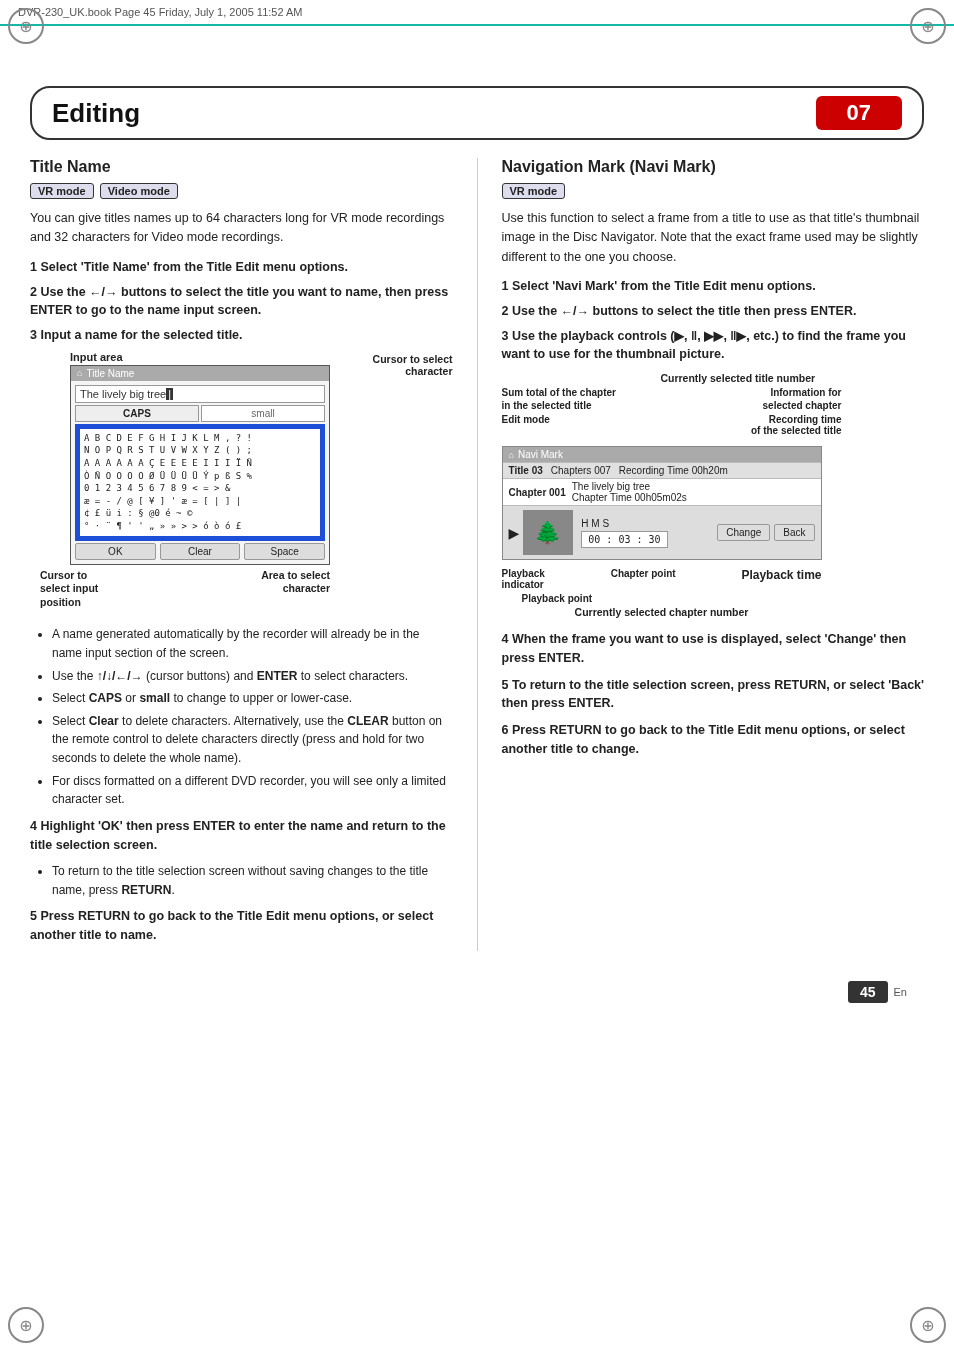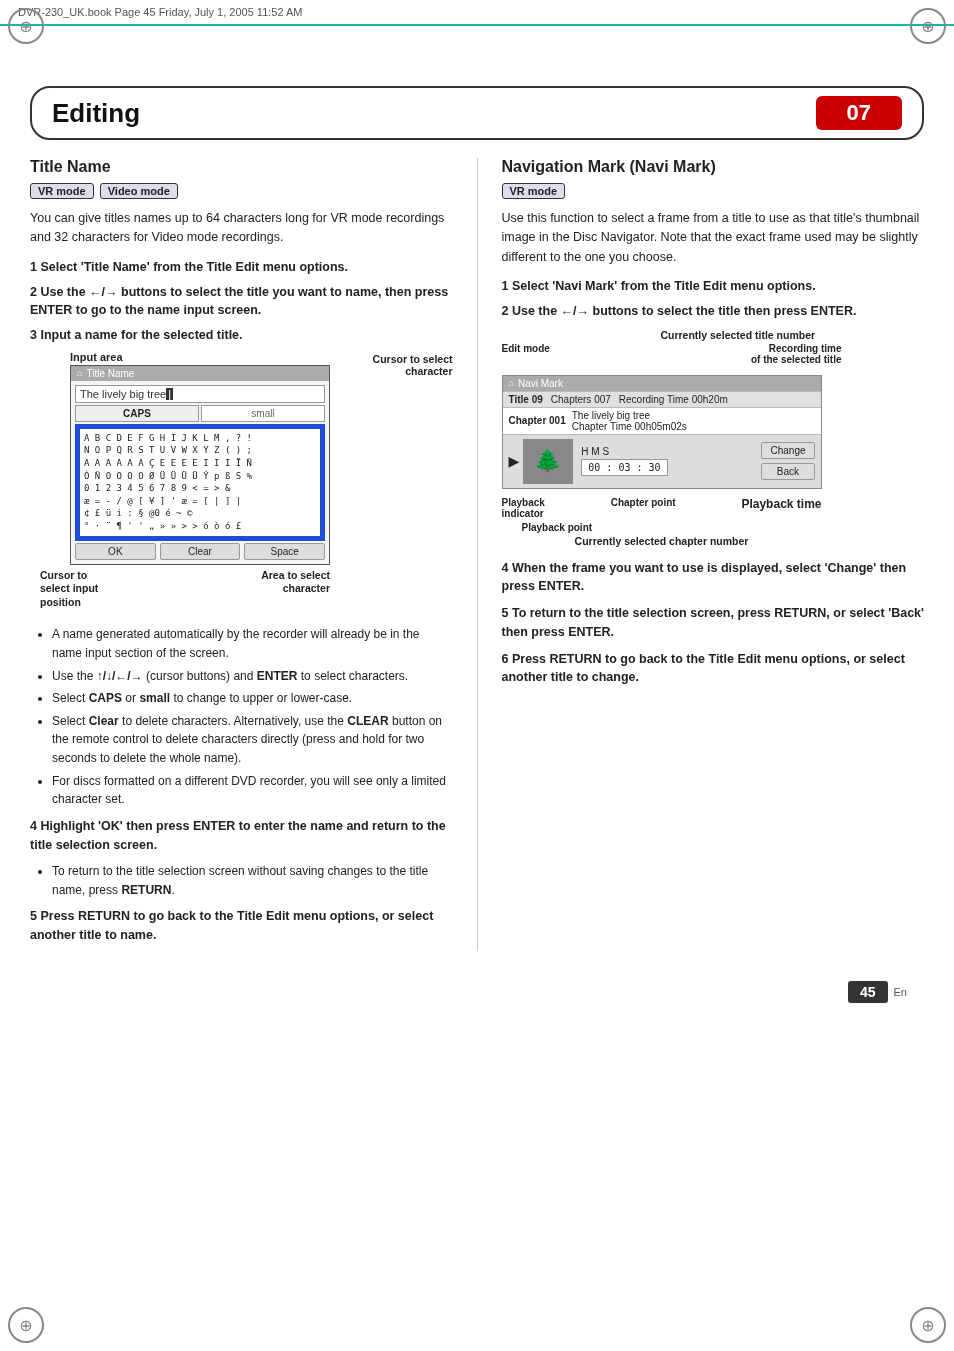--- a/index.html
+++ b/index.html
@@ -261,21 +261,21 @@
     }
     .navi-time-box {
       background: #fff;
       border: 1px solid #999;
       font-size: 10px;
       padding: 2px 6px;
       font-family: monospace;
     }
     .navi-side-buttons {
       display: flex;
-      flex-direction: column;
+      flex-direction: row;
       gap: 4px;
       margin-left: auto;
     }
     .navi-btn {
       background: #ddd;
       border: 1px solid #999;
       font-size: 10px;
       padding: 2px 8px;
       border-radius: 2px;
       text-align: center;
@@ -403,39 +403,44 @@
     <div class="section-title">Navigation Mark (Navi Mark)</div>
 
     <div class="badge-row">
       <span class="badge badge-vr">VR mode</span>
     </div>
 
     <p class="body-text">Use this function to select a frame from a title to use as that title's thumbnail image in the Disc Navigator. Note that the exact frame used may be slightly different to the one you choose.</p>
 
     <p class="step">1   Select 'Navi Mark' from the Title Edit menu options.</p>
     <p class="step">2   Use the ←/→ buttons to select the title then press ENTER.</p>
+    <p class="step">3   Use the playback controls (▶, ‖, ▶▶, ‖▶, etc.) to find the frame you want to use for the thumbnail picture.</p>
 
     <div style="position:relative; margin: 8px 0 12px 0;">
 
       <div style="font-size:10.5px; font-weight:bold; text-align:center; margin-bottom:2px; margin-left:50px;">Currently selected title number</div>
 
+      <div style="display:flex; justify-content:space-between; width:340px; margin-bottom:2px;">
+        <div style="font-size:10px; font-weight:bold; line-height:1.3;">Sum total of the chapter<br>in the selected title</div>
+        <div style="font-size:10px; font-weight:bold; line-height:1.3; text-align:right;">Information for<br>selected chapter</div>
+      </div>
       <div style="display:flex; justify-content:space-between; width:340px; margin-bottom:2px;">
         <div style="font-size:10px; font-weight:bold;">Edit mode</div>
         <div style="font-size:10px; font-weight:bold; text-align:right;">Recording time<br>of the selected title</div>
       </div>
 
       <div class="navi-diagram" style="width:320px;">
 
         <div class="navi-title-bar">
           <span style="font-size:9px;">⌂</span>
           <span>Navi Mark</span>
         </div>
 
         <div class="navi-row navi-row-dark">
-          <span style="font-weight:bold;">Title 09</span>
+          <span style="font-weight:bold;">Title 03</span>
           <span>Chapters 007</span>
           <span>Recording Time  00h20m</span>
         </div>
 
         <div class="navi-chapter-row">
           <span style="font-weight:bold; font-size:10px;">Chapter 001</span>
           <div style="font-size:10px;">
             <div>The lively big tree</div>
             <div>Chapter Time  00h05m02s</div>
           </div>

